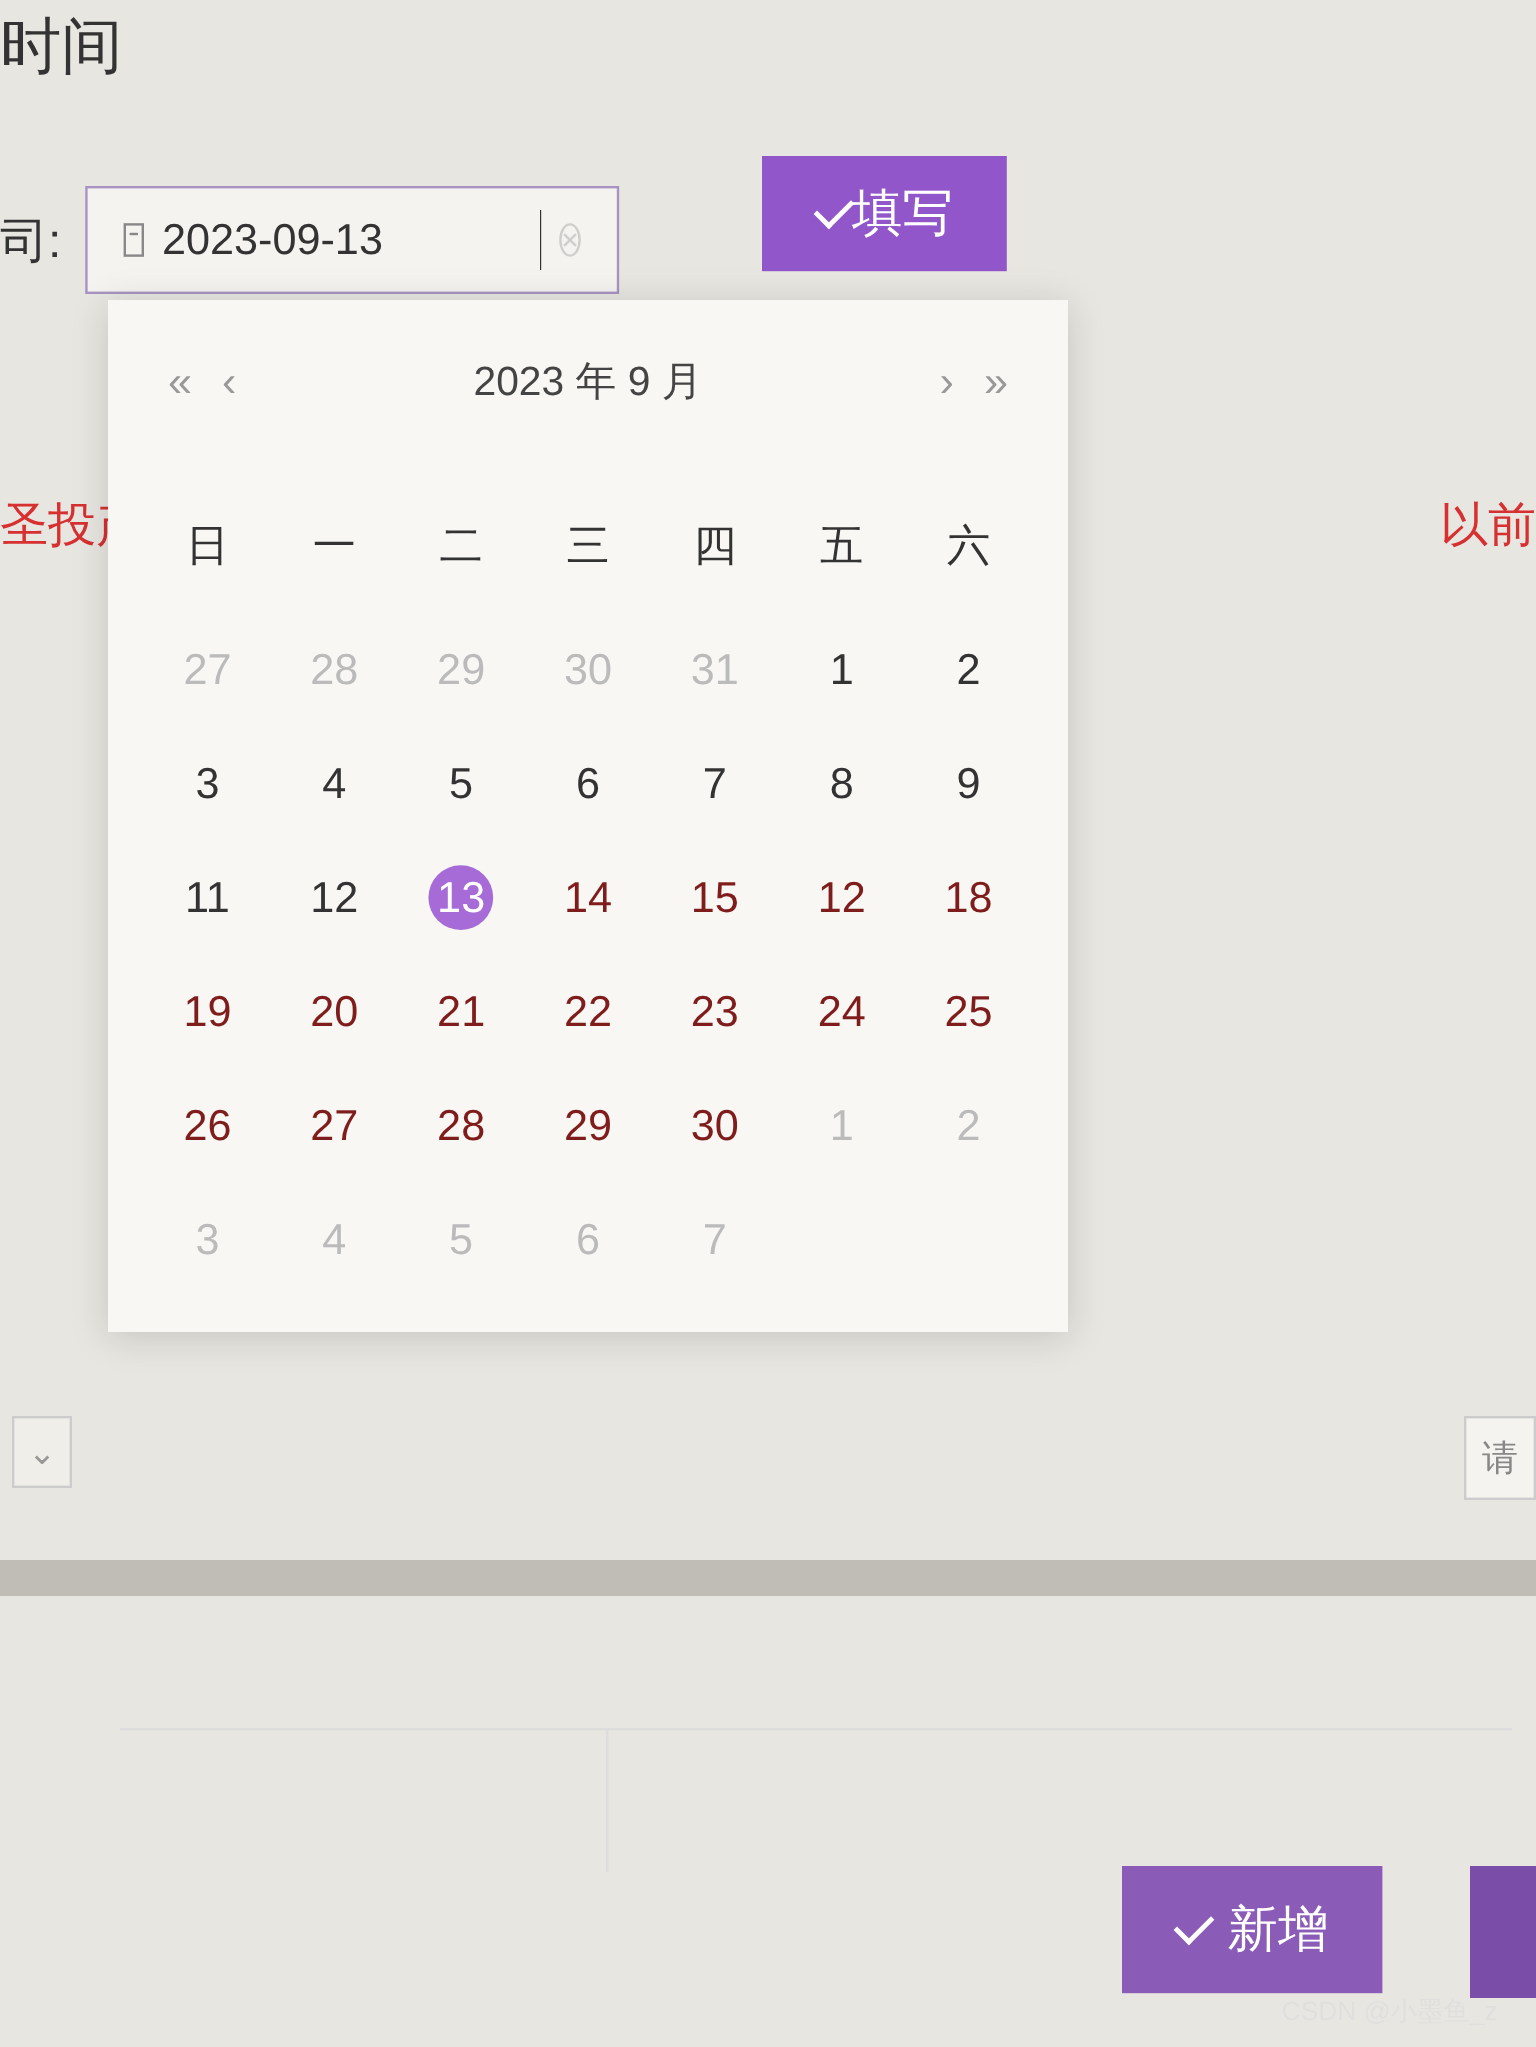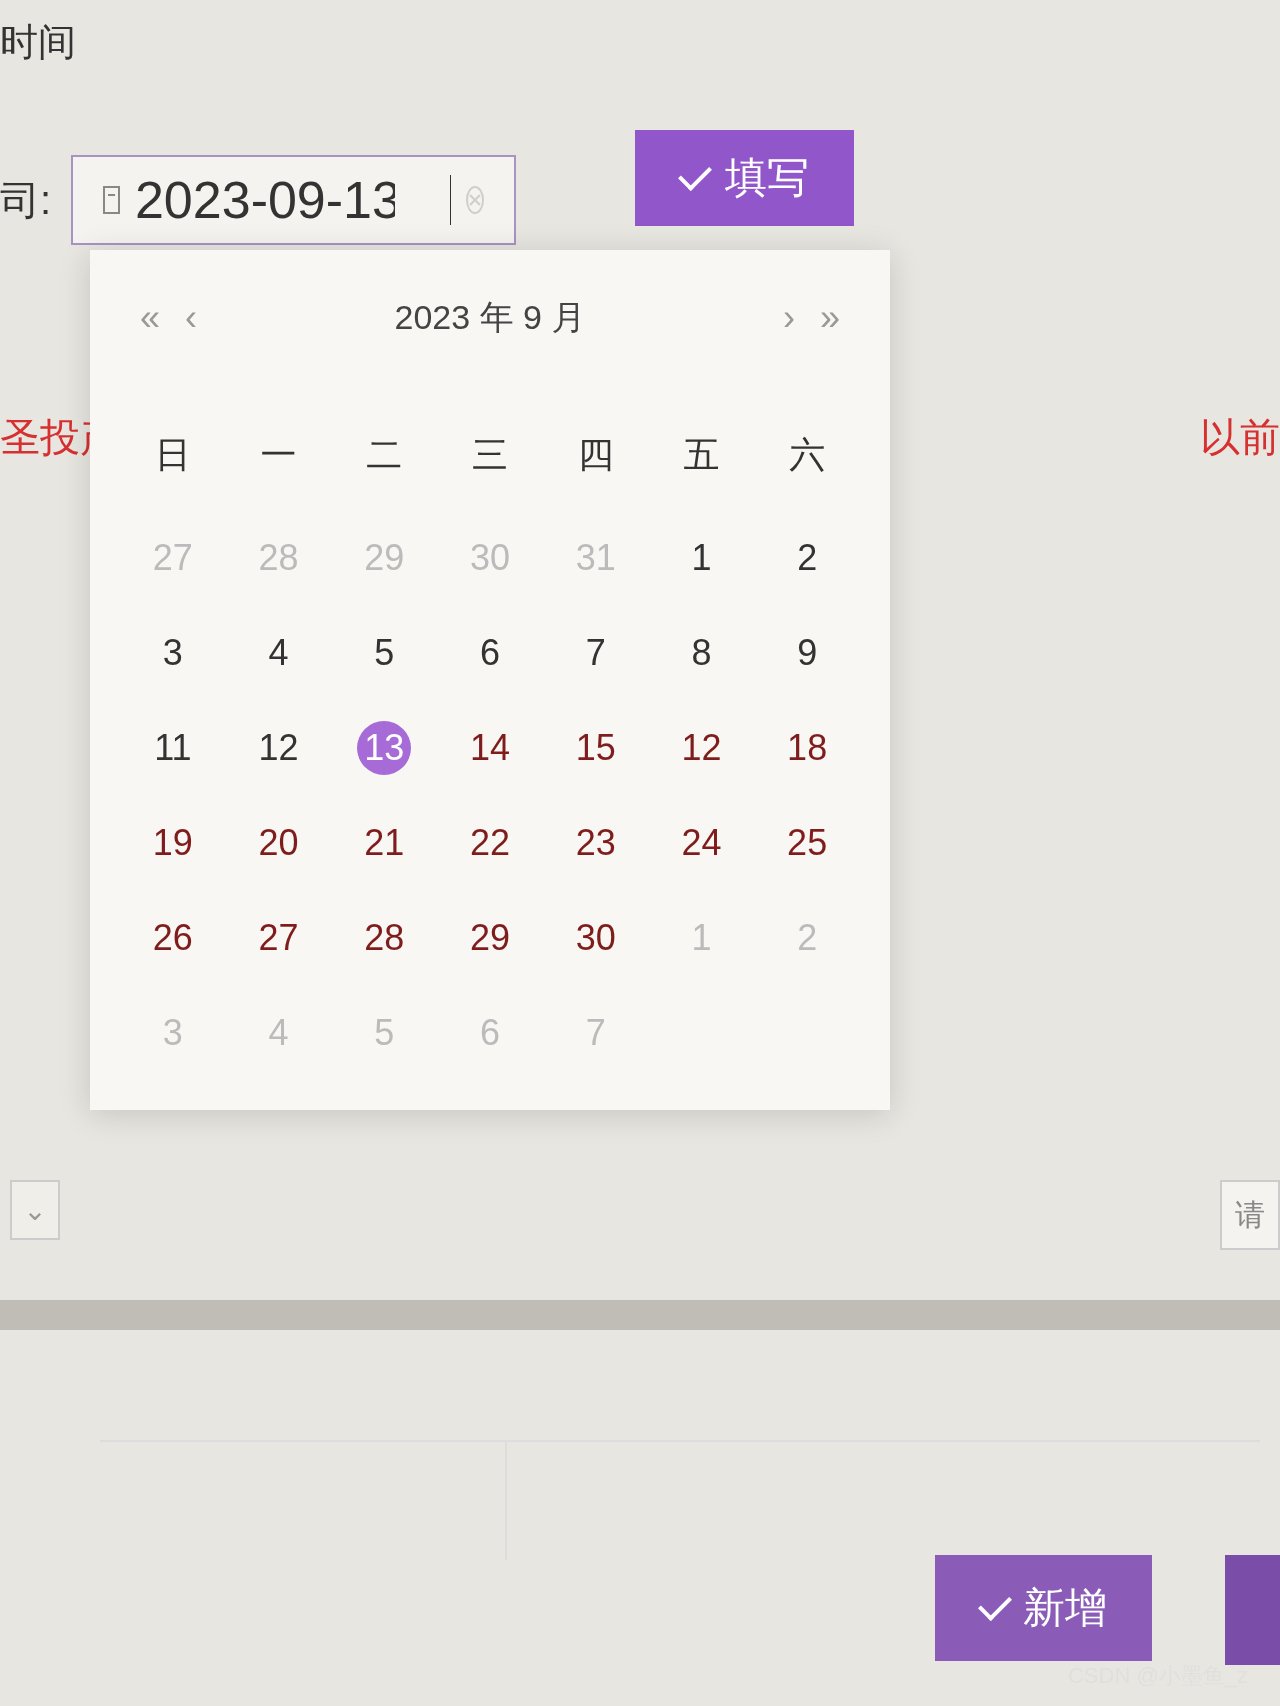--- a/index.html
+++ b/index.html
@@ -10,23 +10,23 @@
     body {
       font-family: "Microsoft YaHei", "PingFang SC", sans-serif;
       background: #e8e6e0;
       width: 1280px;
       height: 1706px;
       position: relative;
       overflow: hidden;
     }
     .page-title {
       position: absolute;
-      top: 17px;
+      top: 5px;
       left: 0;
-      font-size: 38px;
+      font-size: 51px;
       color: #333;
       font-weight: normal;
     }
     .form-row {
       position: absolute;
       top: 155px;
       left: 0;
       display: flex;
       align-items: center;
       gap: 20px;
@@ -56,21 +56,21 @@
       position: absolute;
       top: 6px;
       left: 3px;
       right: 3px;
       height: 2px;
       background: #888;
     }
     .date-input {
       border: none;
       background: transparent;
-      font-size: 52px;
+      font-size: 36px;
       color: #333;
       width: 260px;
       outline: none;
     }
     .cursor-caret {
       width: 2px;
       height: 50px;
       background: #333;
       margin-left: 40px;
     }
@@ -95,21 +95,20 @@
     .clear-icon::before { transform: translate(-50%,-50%) rotate(45deg); }
     .clear-icon::after { transform: translate(-50%,-50%) rotate(-45deg); }
     .btn-primary {
       background: #9156c9;
       color: #fff;
       border: none;
       font-size: 42px;
       padding: 20px 45px;
       display: flex;
       align-items: center;
-      gap: 15px;
       cursor: pointer;
     }
     .check-icon {
       display: inline-block;
       width: 30px;
       height: 18px;
       border-left: 4px solid #fff;
       border-bottom: 4px solid #fff;
       transform: rotate(-45deg);
       margin-top: -8px;

